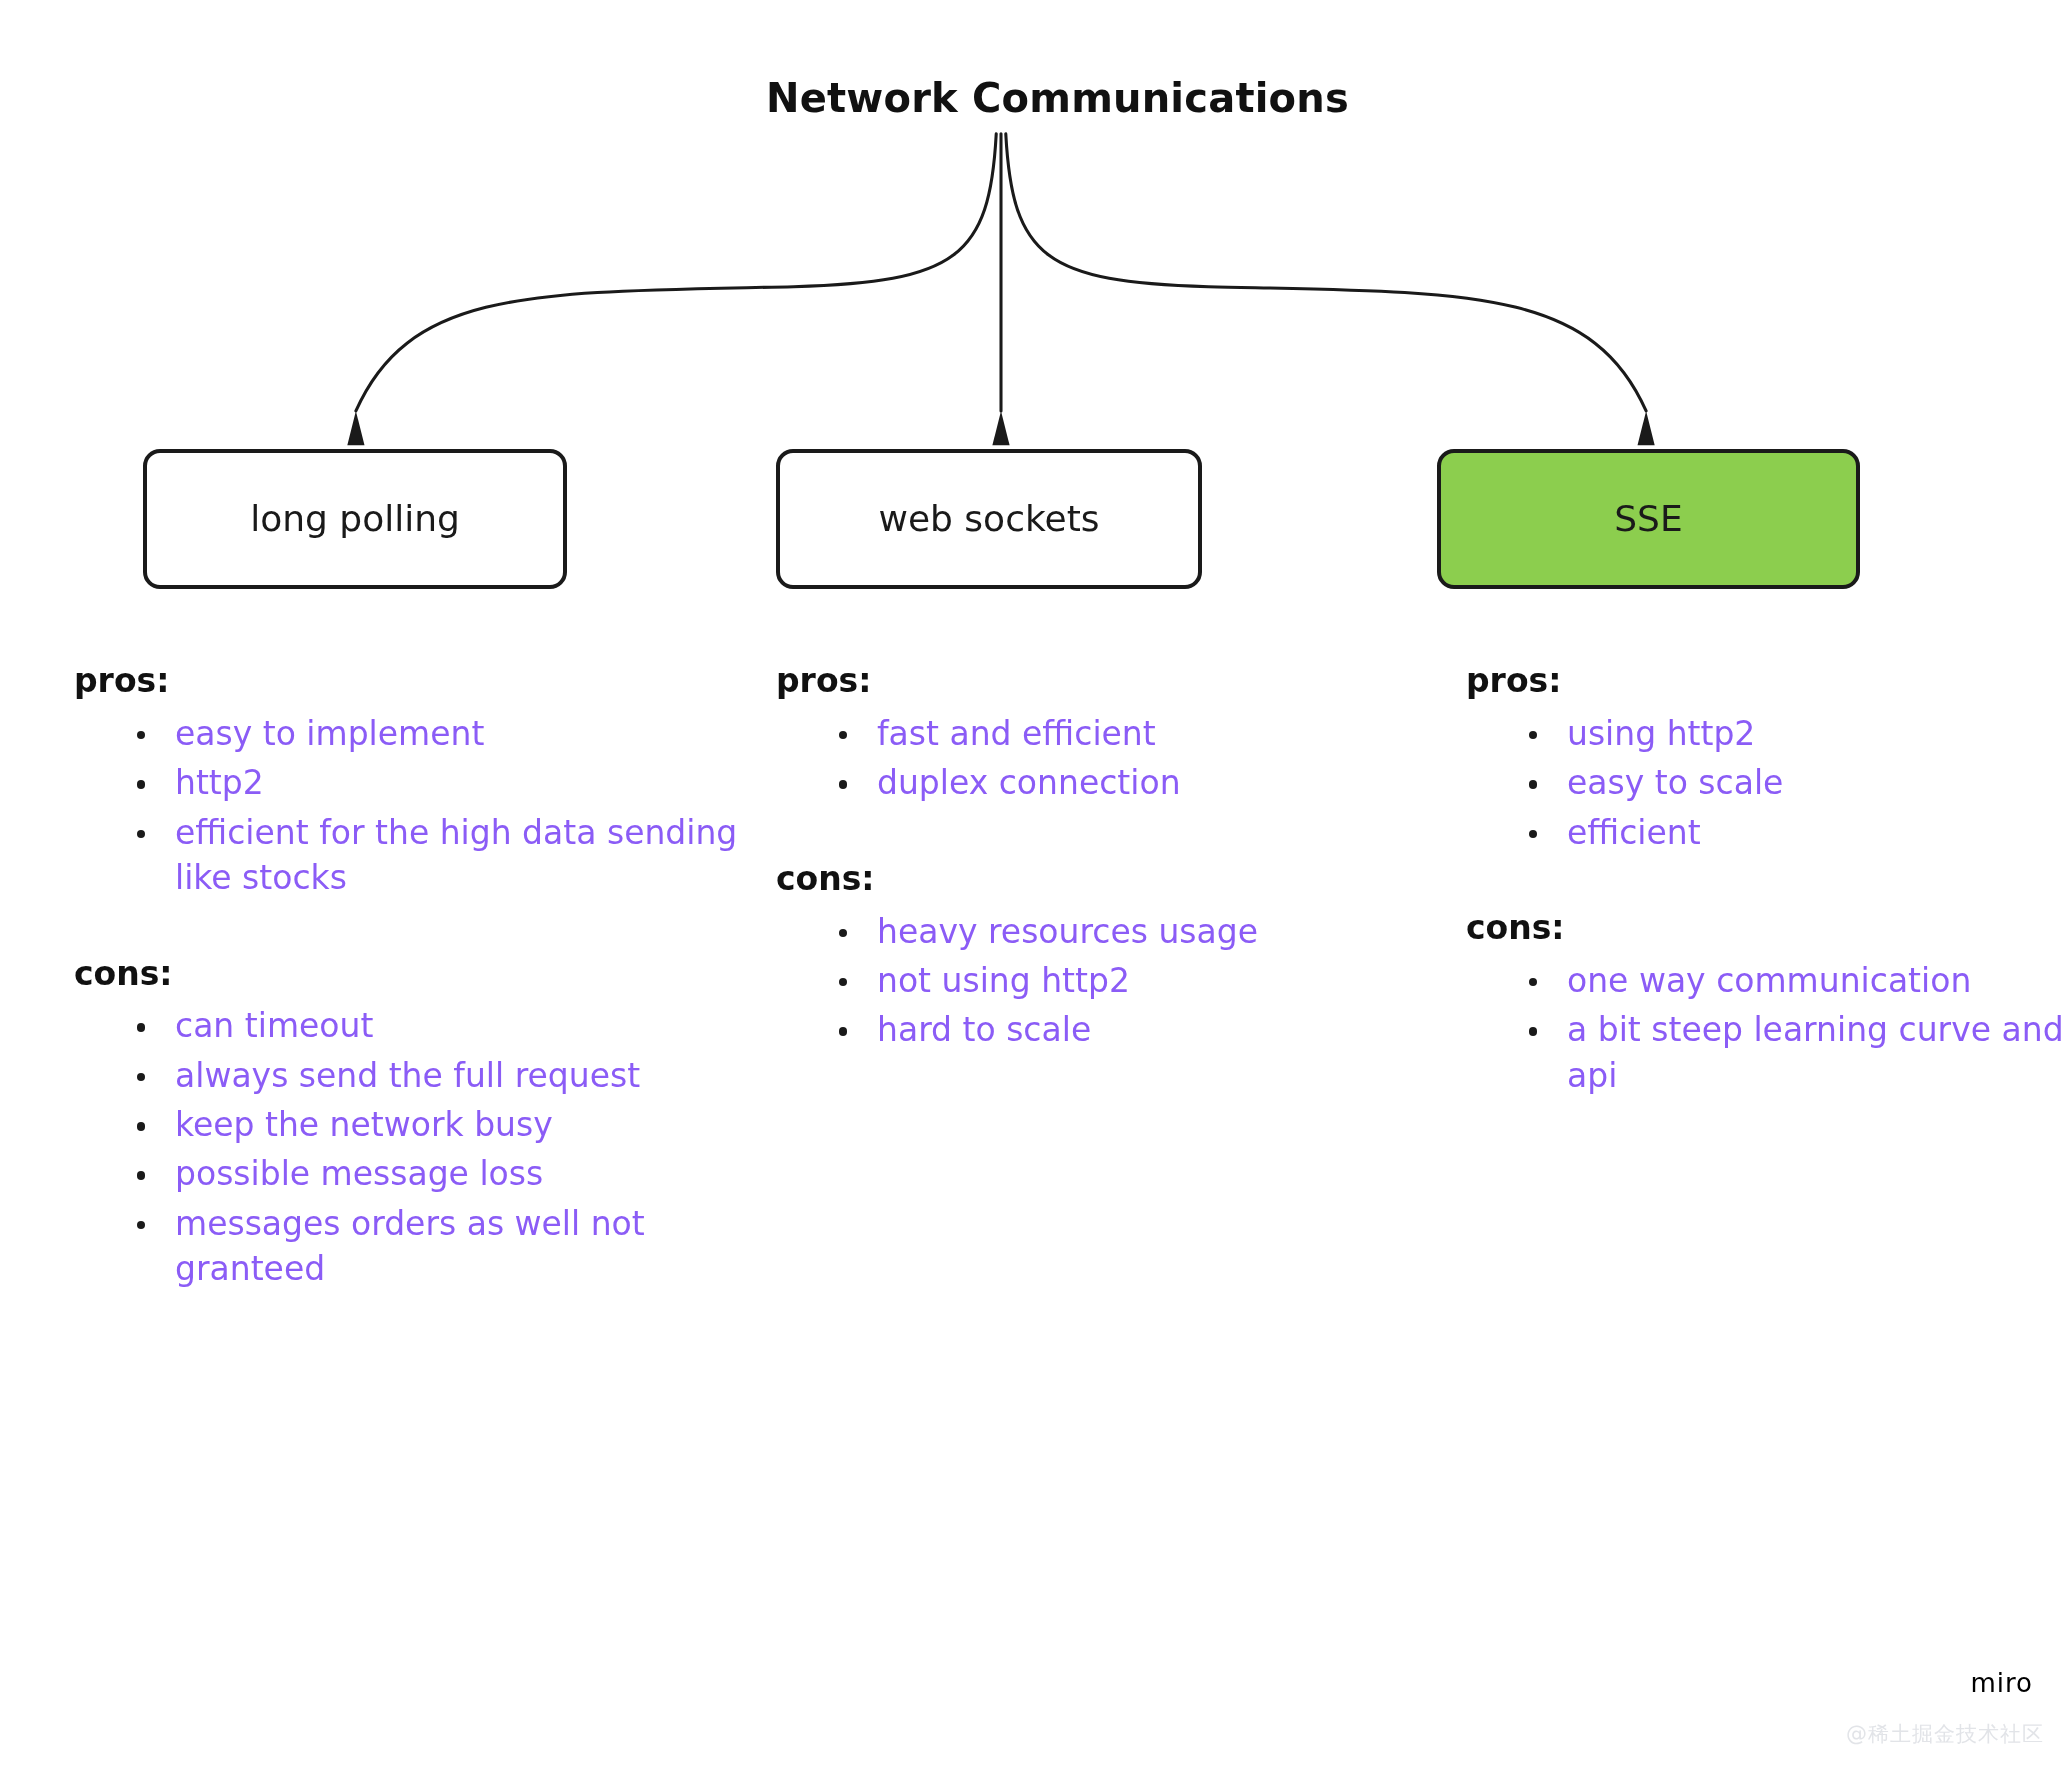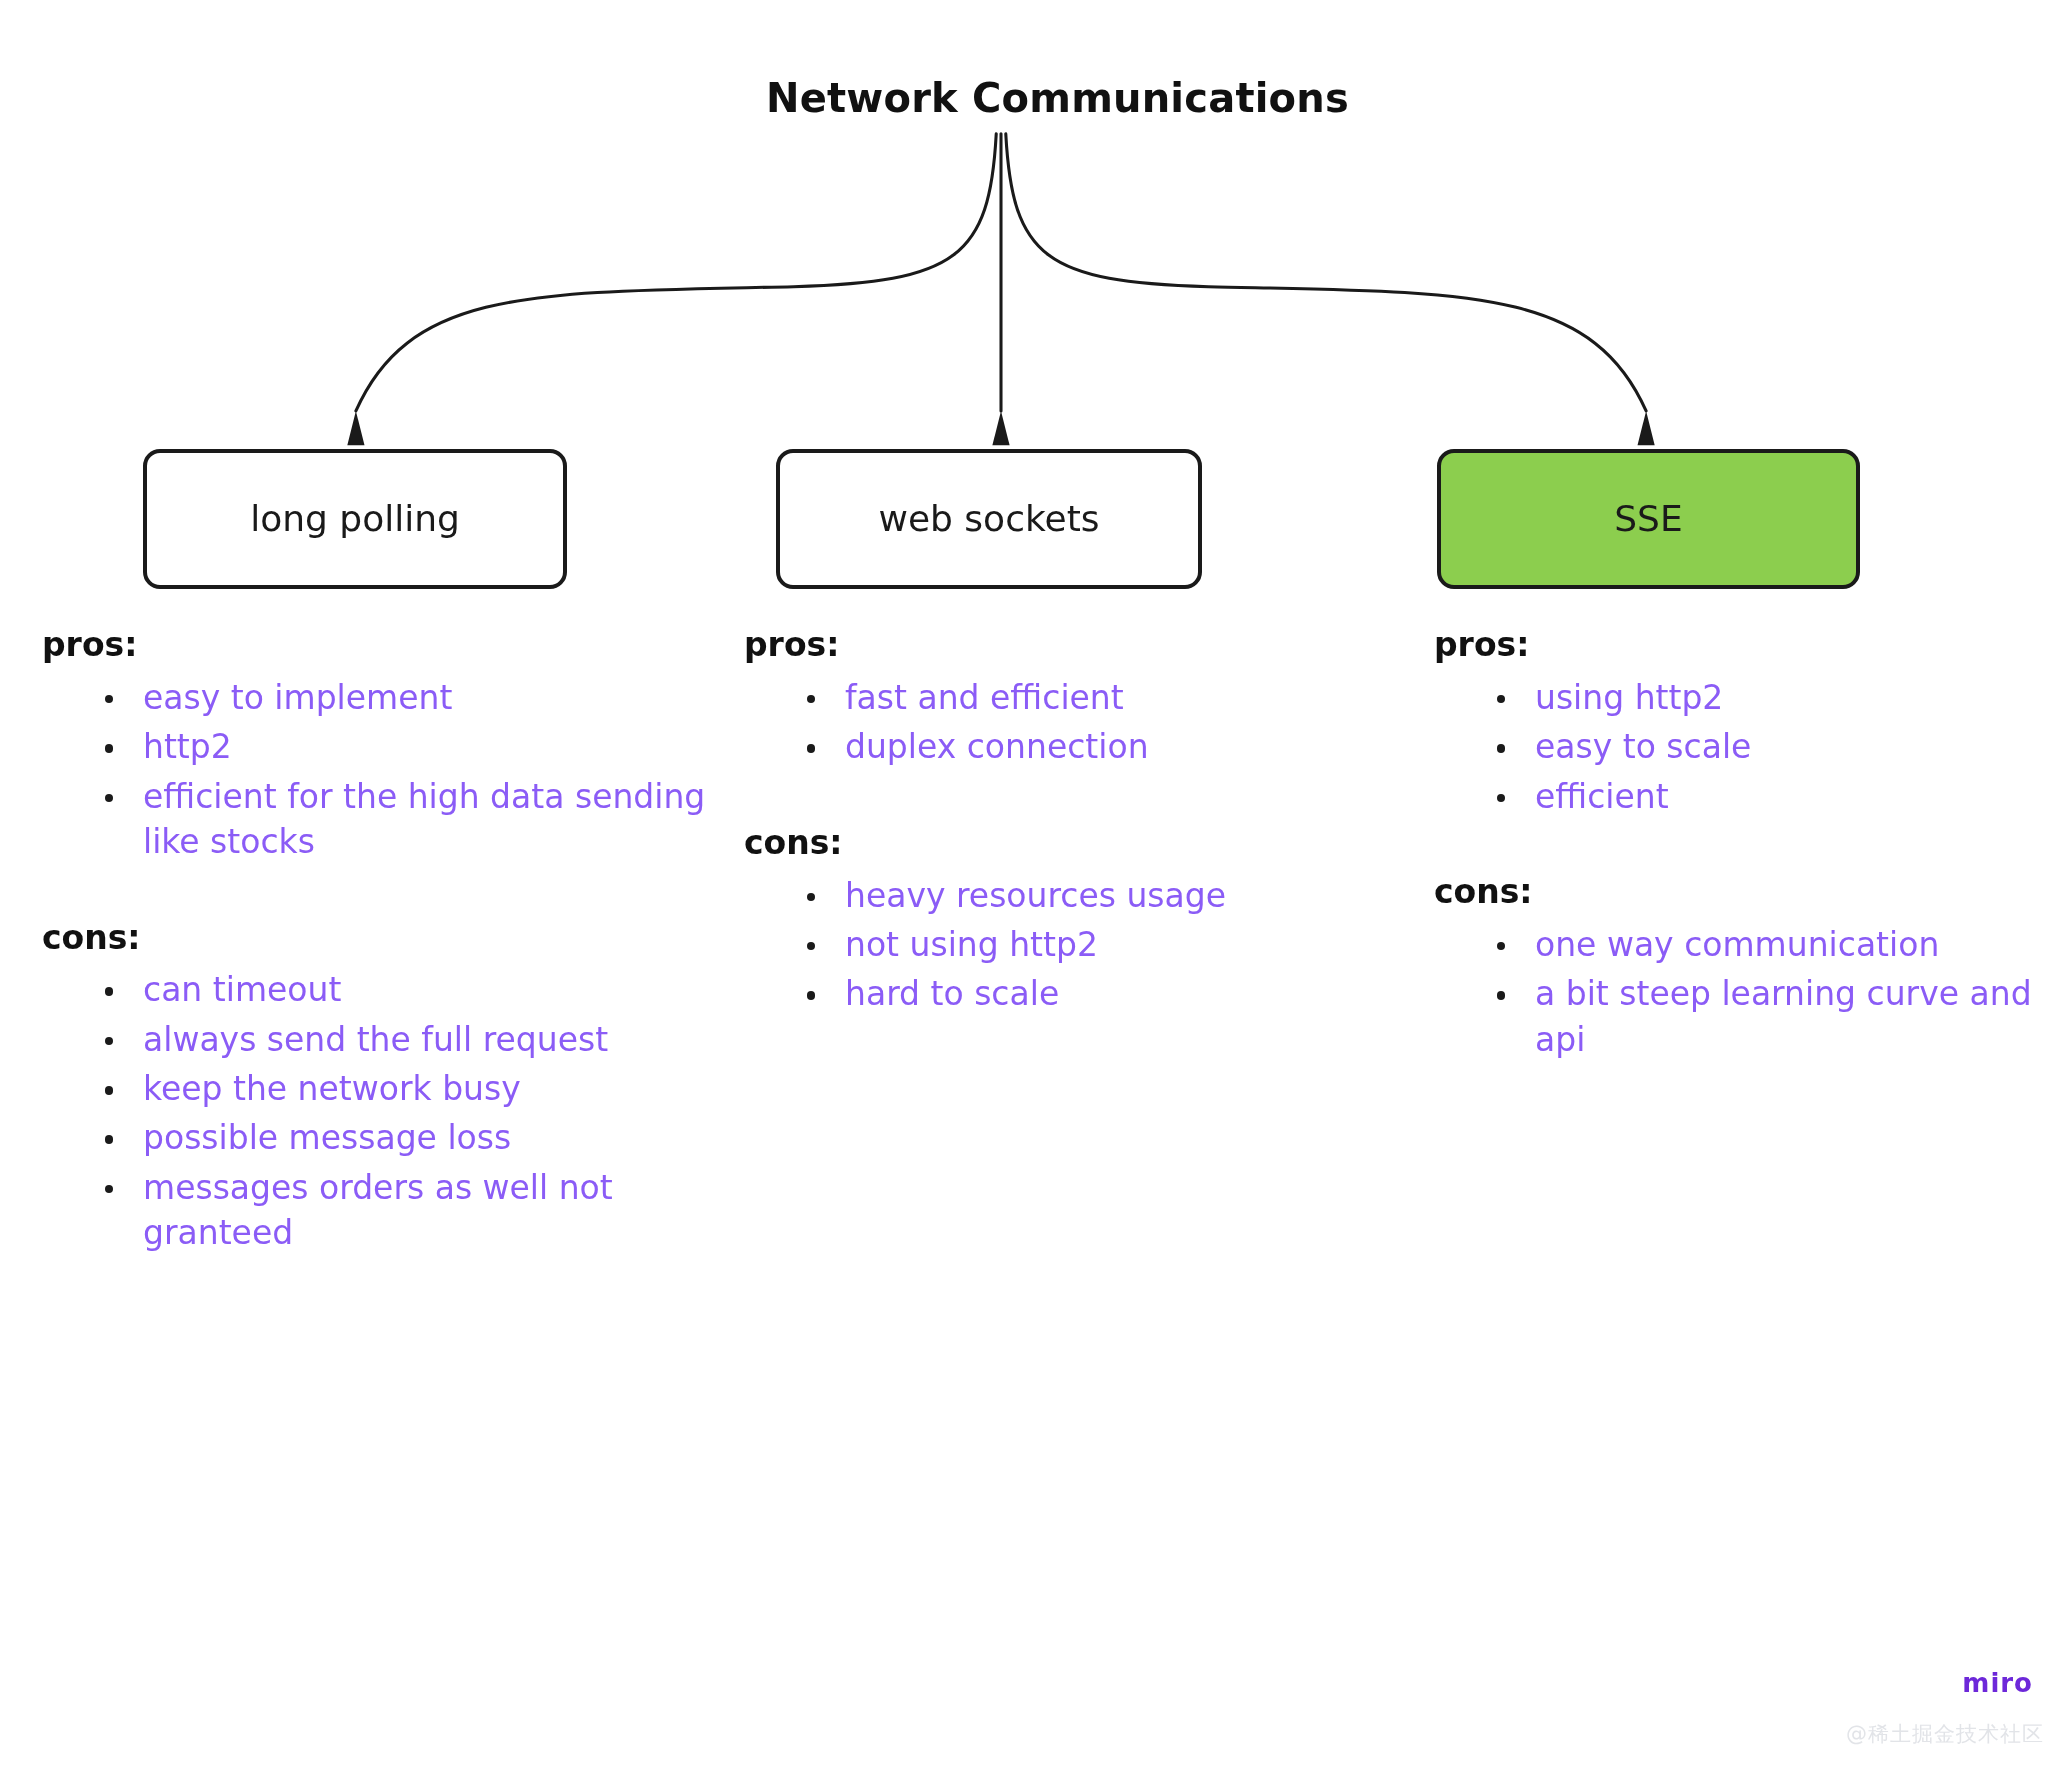--- a/index.html
+++ b/index.html
@@ -59,21 +59,22 @@
   .node-box .node-label {
     line-height: 1.1;
   }
   #node-long-polling { left: 143px; top: 449px; width: 424px; height: 140px; }
   #node-web-sockets  { left: 776px; top: 449px; width: 426px; height: 140px; }
   #node-sse          { left: 1437px; top: 449px; width: 423px; height: 140px; justify-content: center; }
 
   
   .column {
     position: absolute;
-    top: 624px;
+    top: 660px;
+    margin-left: 32px;
   }
   #column-long-polling { left: 42px;  width: 669px; }
   #column-web-sockets  { left: 744px; width: 660px; }
   #column-sse          { left: 1434px; width: 631px; }
 
   .group-heading {
     font-size: 33px;
     font-weight: bold;
     color: #111111;
     margin: 0;
@@ -104,23 +105,22 @@
     border-radius: 50%;
     background: #1a1a1a;
   }
 
   
   #watermark-miro {
     position: absolute;
     right: 34px;
     bottom: 69px;
     font-size: 26px;
-    color: #6d28d9;
+    color: #000000;
     letter-spacing: 1px;
-    font-weight: bold;
   }
   #watermark-community {
     position: absolute;
     right: 23px;
     bottom: 19px;
     font-size: 21px;
     color: #e2e4e8;
     letter-spacing: 1px;
   }
 </style>

